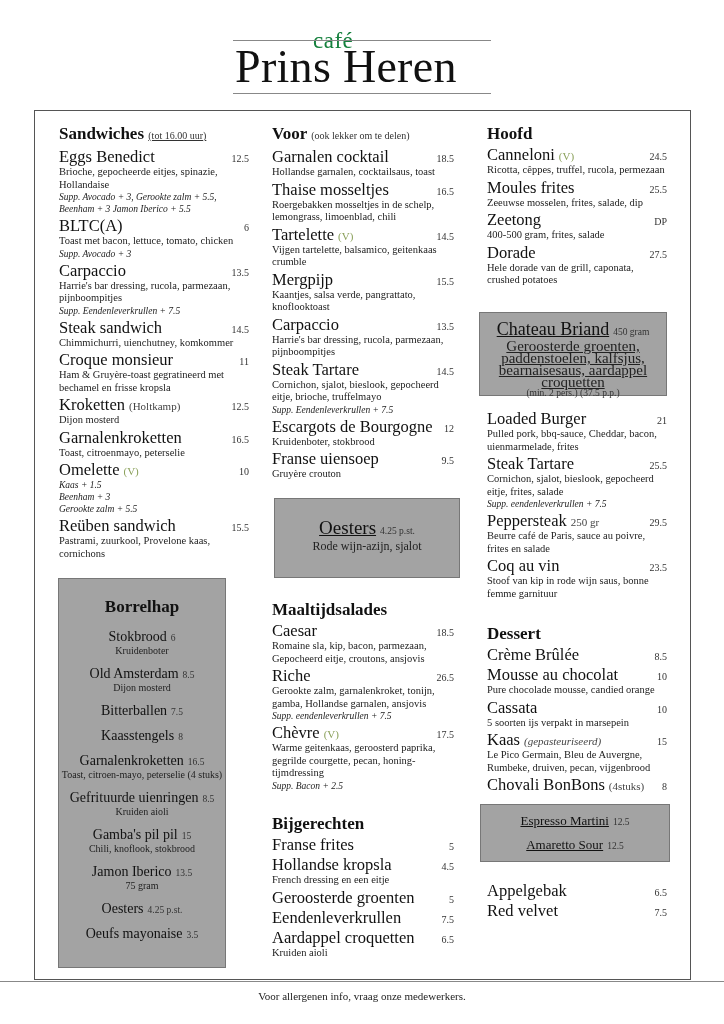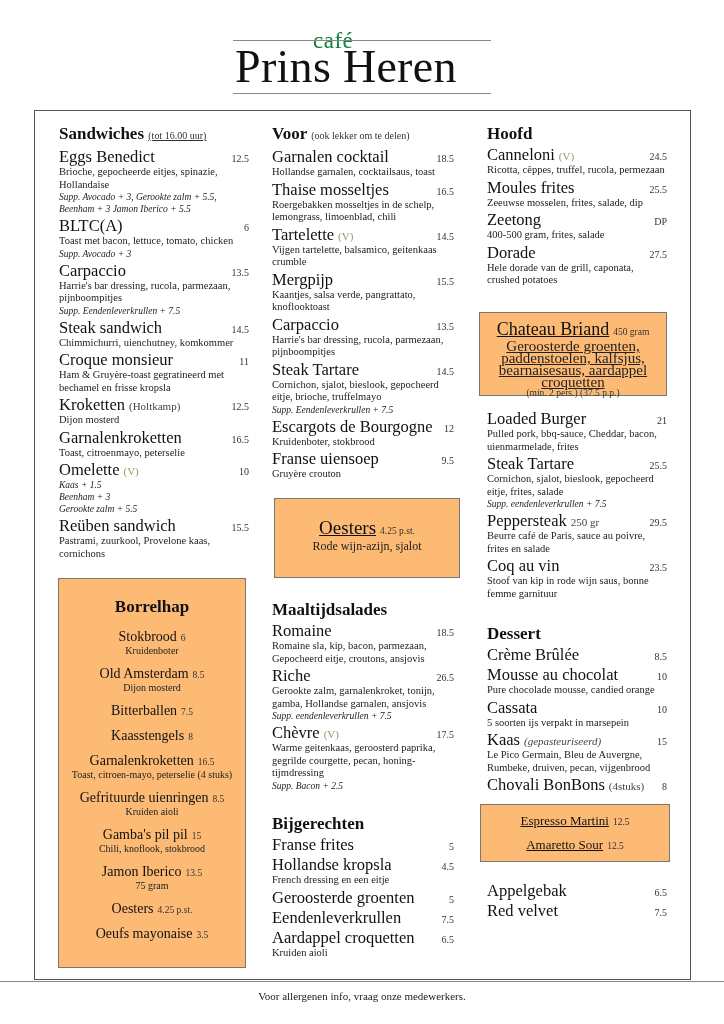--- a/index.html
+++ b/index.html
@@ -25,22 +25,22 @@
 
   .item { margin-top: 1px; }
   .item-row { display: flex; justify-content: space-between; align-items: baseline; }
   .item-name { font-size: 16.5px; line-height: 19px; color: #111; white-space: nowrap; }
   .item-price { font-size: 10px; color: #333; white-space: nowrap; }
   .item-extra { font-size: 11px; color: #444; }
   .veg { font-size: 11px; color: #8aa05a; }
   .desc { font-size: 10.5px; line-height: 12.5px; color: #222; }
   .supp { font-size: 9.5px; line-height: 12px; font-style: italic; color: #222; }
 
-  .box { position: absolute; border: 1.5px solid #777; background: #fdba74; }
-  .borrel { left: 58px; top: 578px; width: 188px; height: 390px; text-align: center; }
+  .box { position: absolute; border: 1.5px solid #777; background: #a3a3a3; }
+  .borrel { left: 58px; top: 578px; width: 168px; height: 390px; text-align: center; }
   .borrel .sec-title { margin-top: 18px; margin-bottom: 10px; }
   .b-item { margin-bottom: 7px; }
   .b-name { font-size: 14px; line-height: 17px; color: #111; }
   .b-price { font-size: 9.5px; color: #333; }
   .b-desc { font-size: 10px; line-height: 12px; color: #222; }
 
   .oesters { left: 274px; top: 498px; width: 186px; height: 80px; text-align: center; }
   .ob-name { font-size: 19px; text-decoration: underline; color: #111; }
   .ob-price { font-size: 9.5px; color: #333; }
   .ob-desc { font-size: 12px; color: #222; }
@@ -258,21 +258,21 @@
 <div class="box oesters">
   <div style="margin-top:18px;"><span class="ob-name">Oesters</span> <span class="ob-price">4.25 p.st.</span></div>
   <div class="ob-desc">Rode wijn-azijn, sjalot</div>
 </div>
 
 <div class="col col2" style="top:600px;">
   <div class="sec-title">Maaltijdsalades</div>
   <div id="salades-list">
       <div class="item">
         <div class="item-row">
-          <span><span class="item-name">Romaine</span></span>
+          <span><span class="item-name">Caesar</span></span>
           <span class="item-price">18.5</span>
         </div>
         <div class="desc">Romaine sla, kip, bacon, parmezaan, Gepocheerd eitje, croutons, ansjovis</div>
       </div>
       <div class="item">
         <div class="item-row">
           <span><span class="item-name">Riche</span></span>
           <span class="item-price">26.5</span>
         </div>
         <div class="desc">Gerookte zalm, garnalenkroket, tonijn, gamba, Hollandse garnalen, ansjovis</div>

